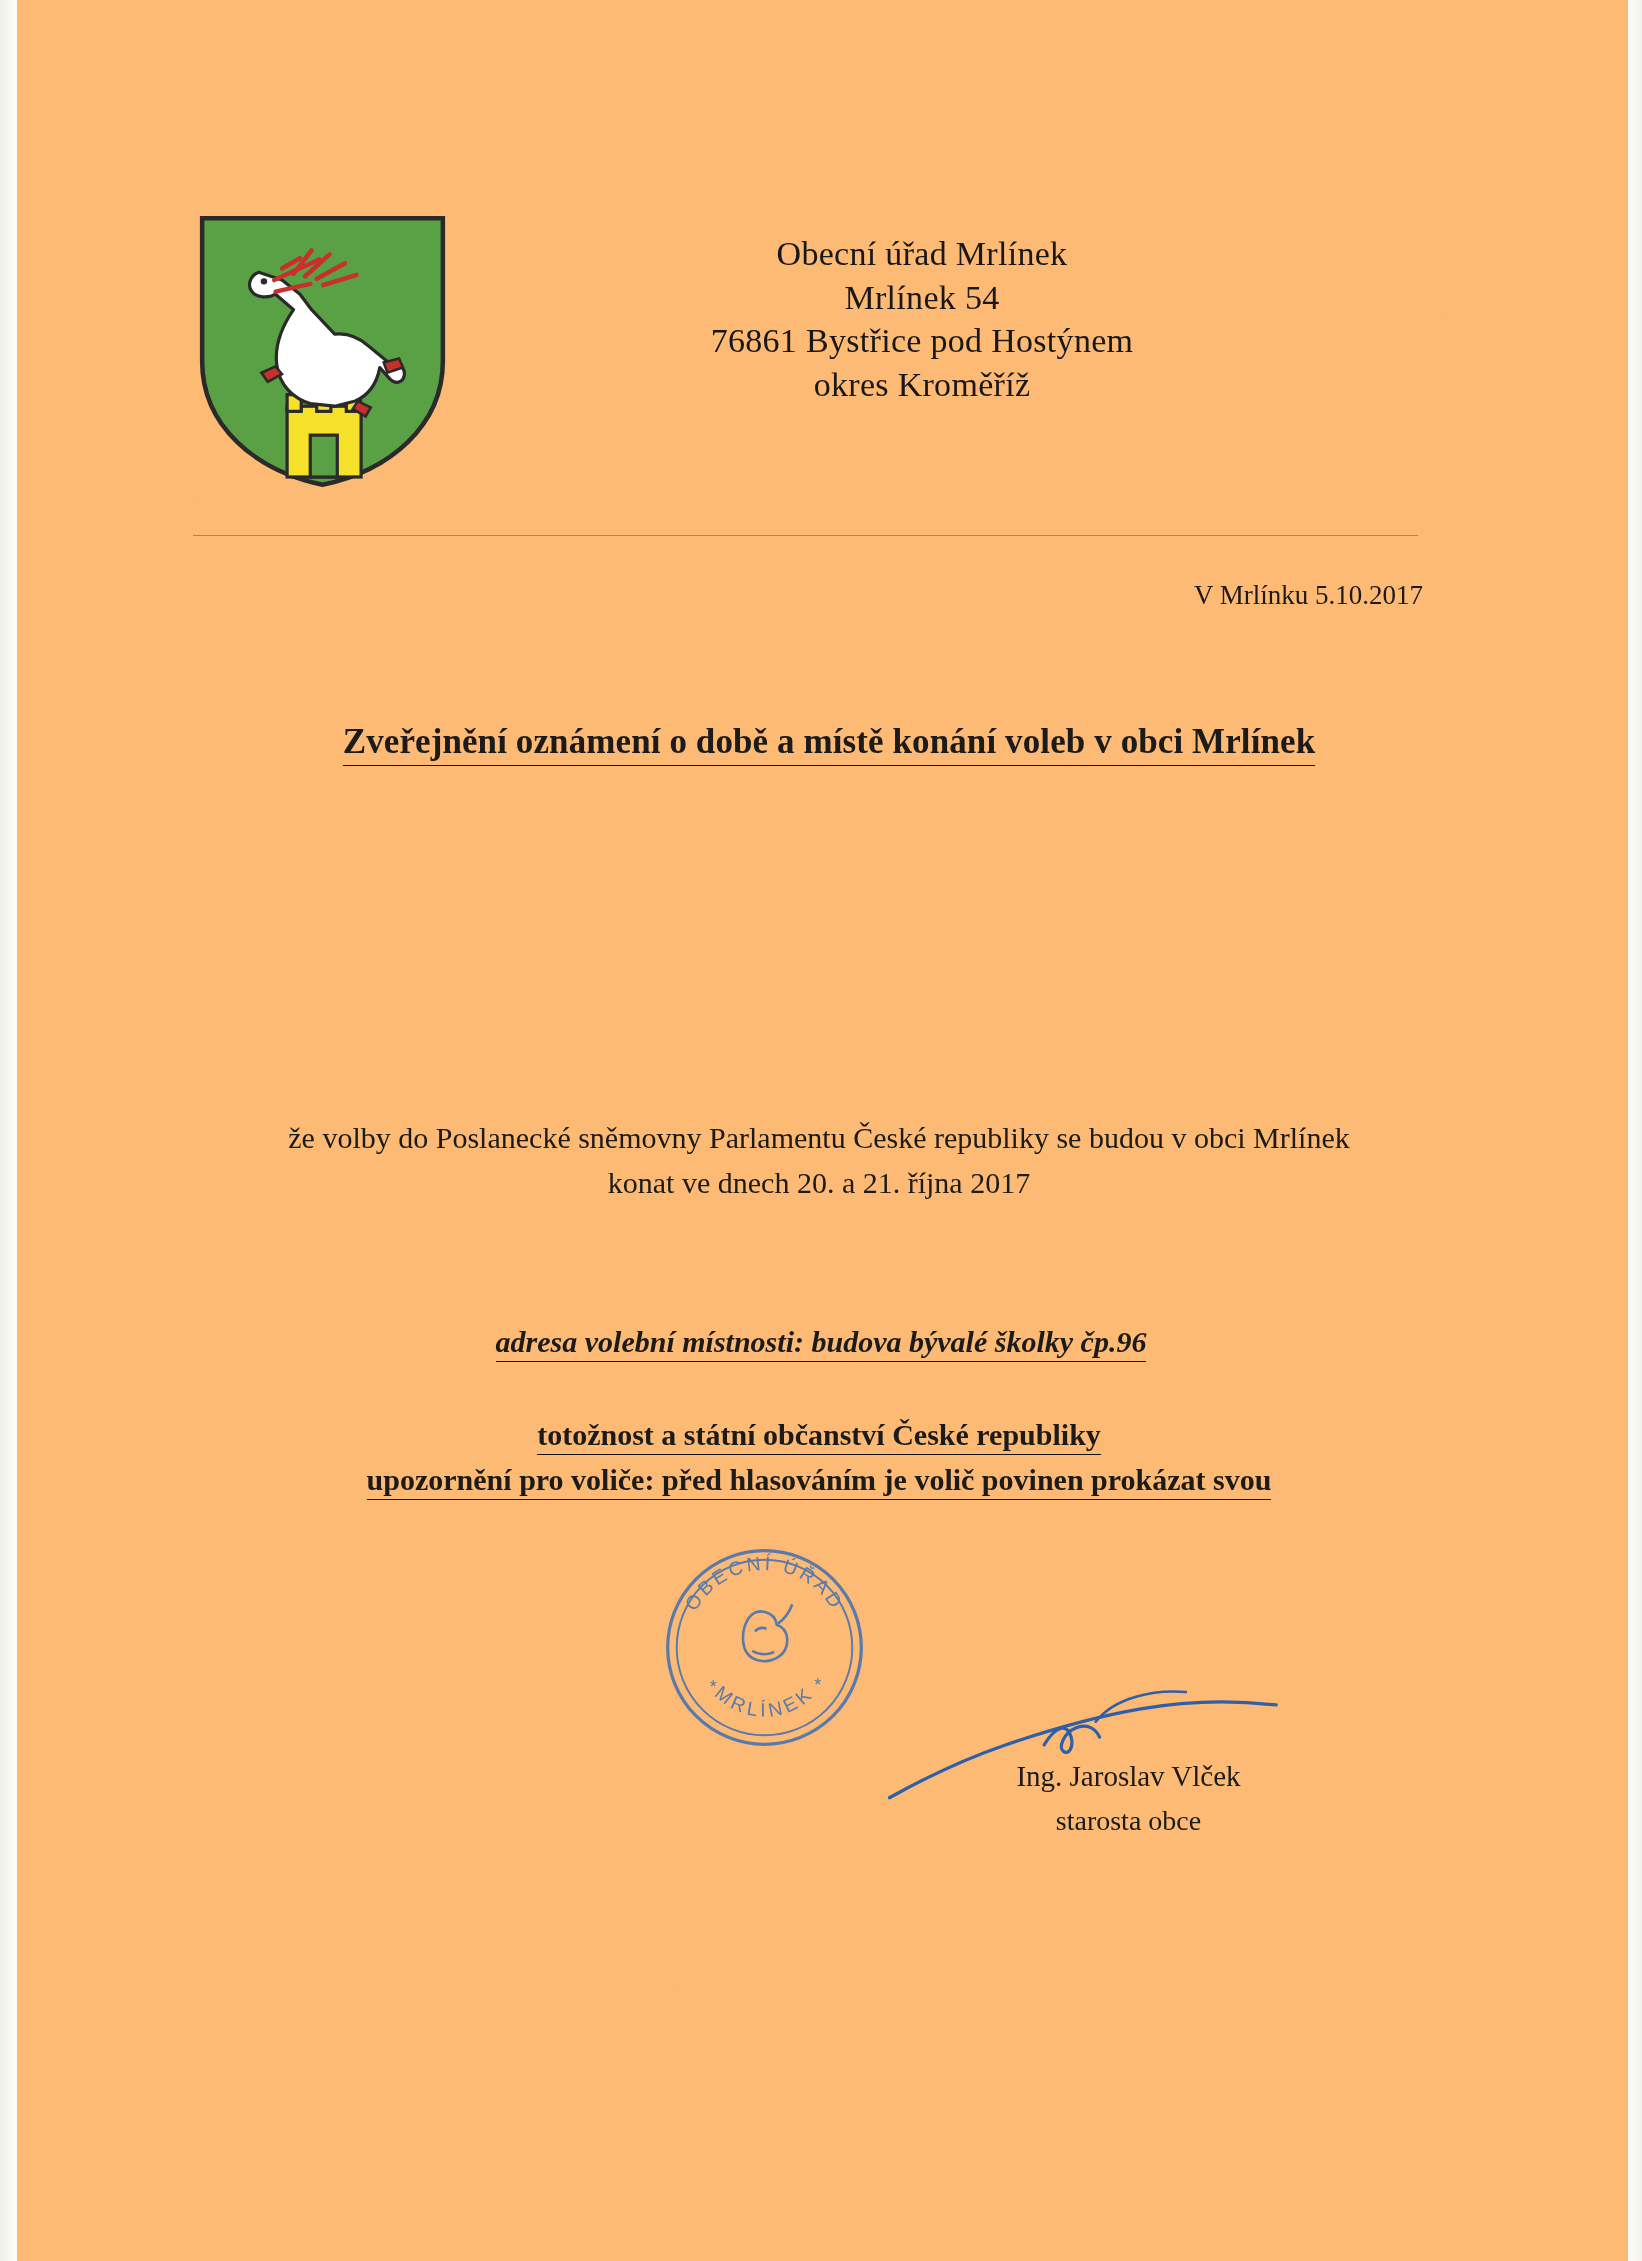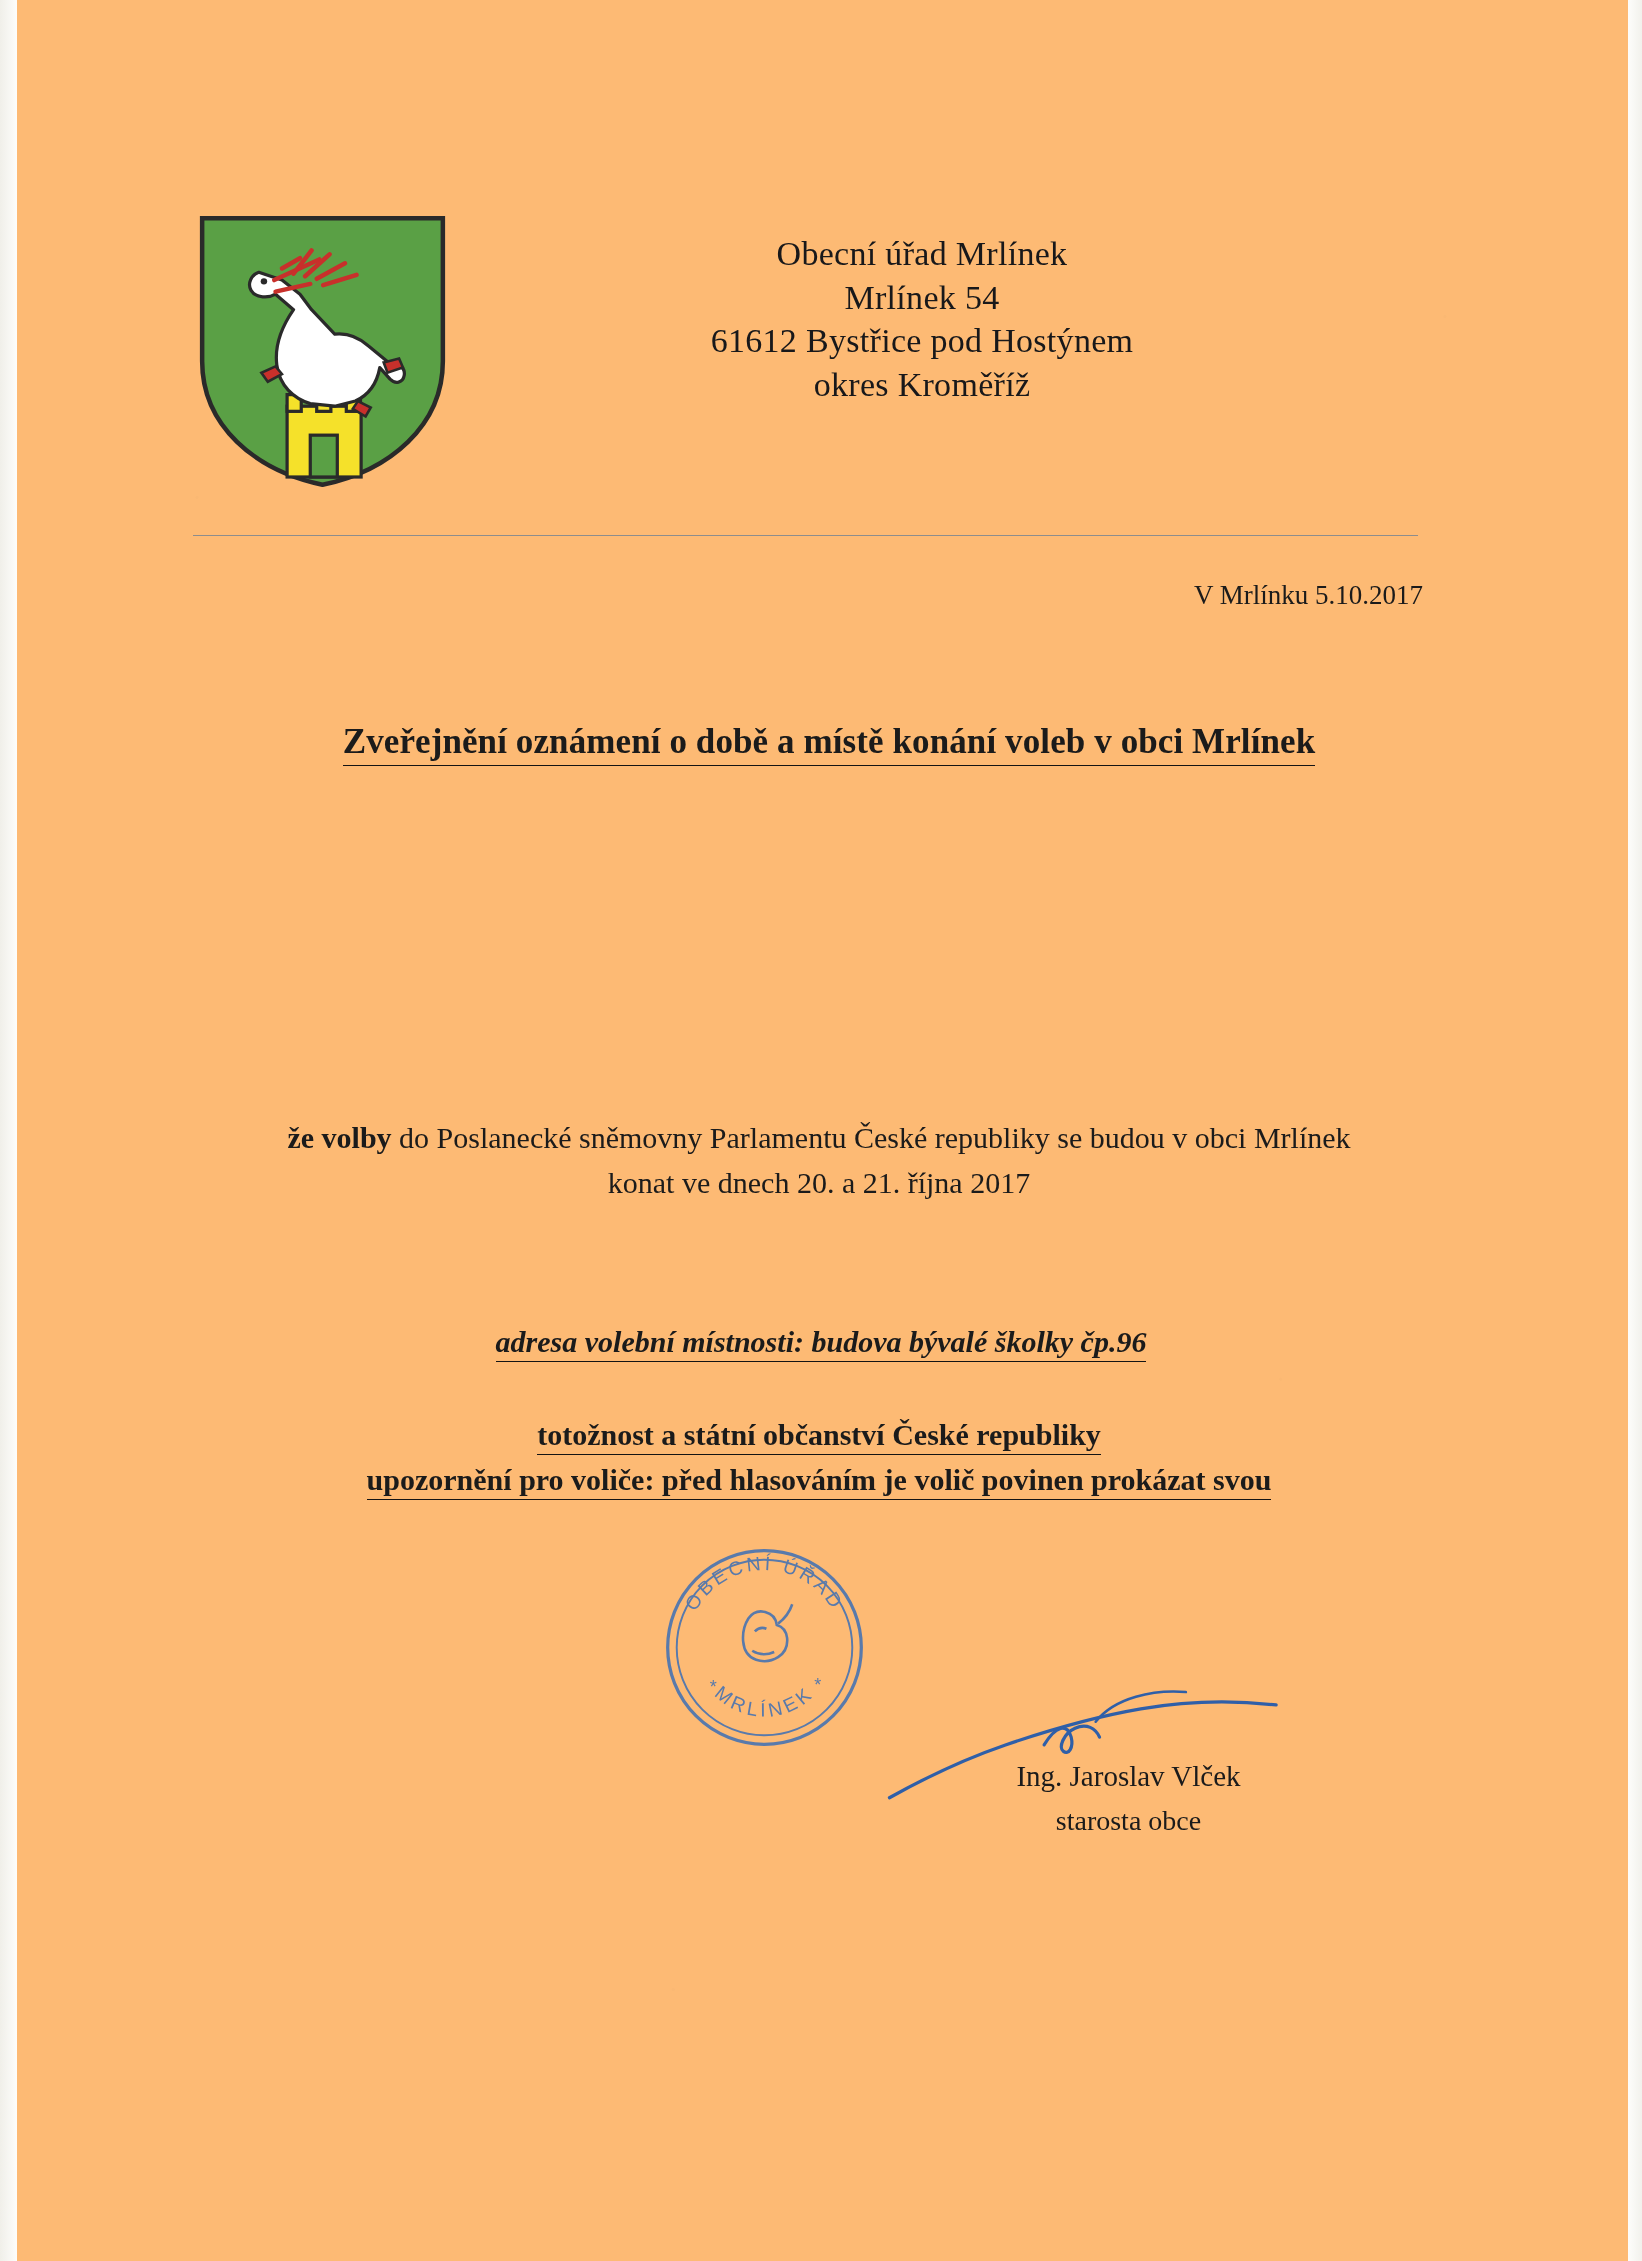--- a/index.html
+++ b/index.html
@@ -124,21 +124,21 @@
 
   .announce {
     position: absolute;
     left: 213px;
     width: 1212px;
     top: 1115px;
     text-align: center;
     font-size: 30px;
     line-height: 1.5;
   }
-  .announce .normal { font-weight: bold; }
+  .announce .normal { font-weight: normal; }
   .announce .bold { font-weight: normal; }
 
   .venue {
     position: absolute;
     left: 0; right: 0;
     top: 1325px;
     text-align: center;
     font-size: 30px;
     font-weight: bold;
   }
@@ -250,21 +250,21 @@
           <path d="M122 238 l-22 10 l10 14 l22 -12 z"></path>
           <path d="M250 292 l20 10 l-8 14 l-20 -12 z"></path>
         </g>
 
         <circle cx="104" cy="106" r="5" fill="#2a2a2a"></circle>
       </svg>
     </div>
     <div class="org-block">
       <div class="org-line">Obecní úřad Mrlínek</div>
       <div class="org-line">Mrlínek 54</div>
-      <div class="org-line">61612 Bystřice pod Hostýnem</div>
+      <div class="org-line">76861 Bystřice pod Hostýnem</div>
       <div class="org-line">okres Kroměříž</div>
     </div>
   </div>
 
   <div class="hr"></div>
 
   <div class="date-line">V Mrlínku 5.10.2017</div>
 
   <div class="doc-title">
     <span>Zveřejnění oznámení o době a místě konání voleb v obci Mrlínek</span>

